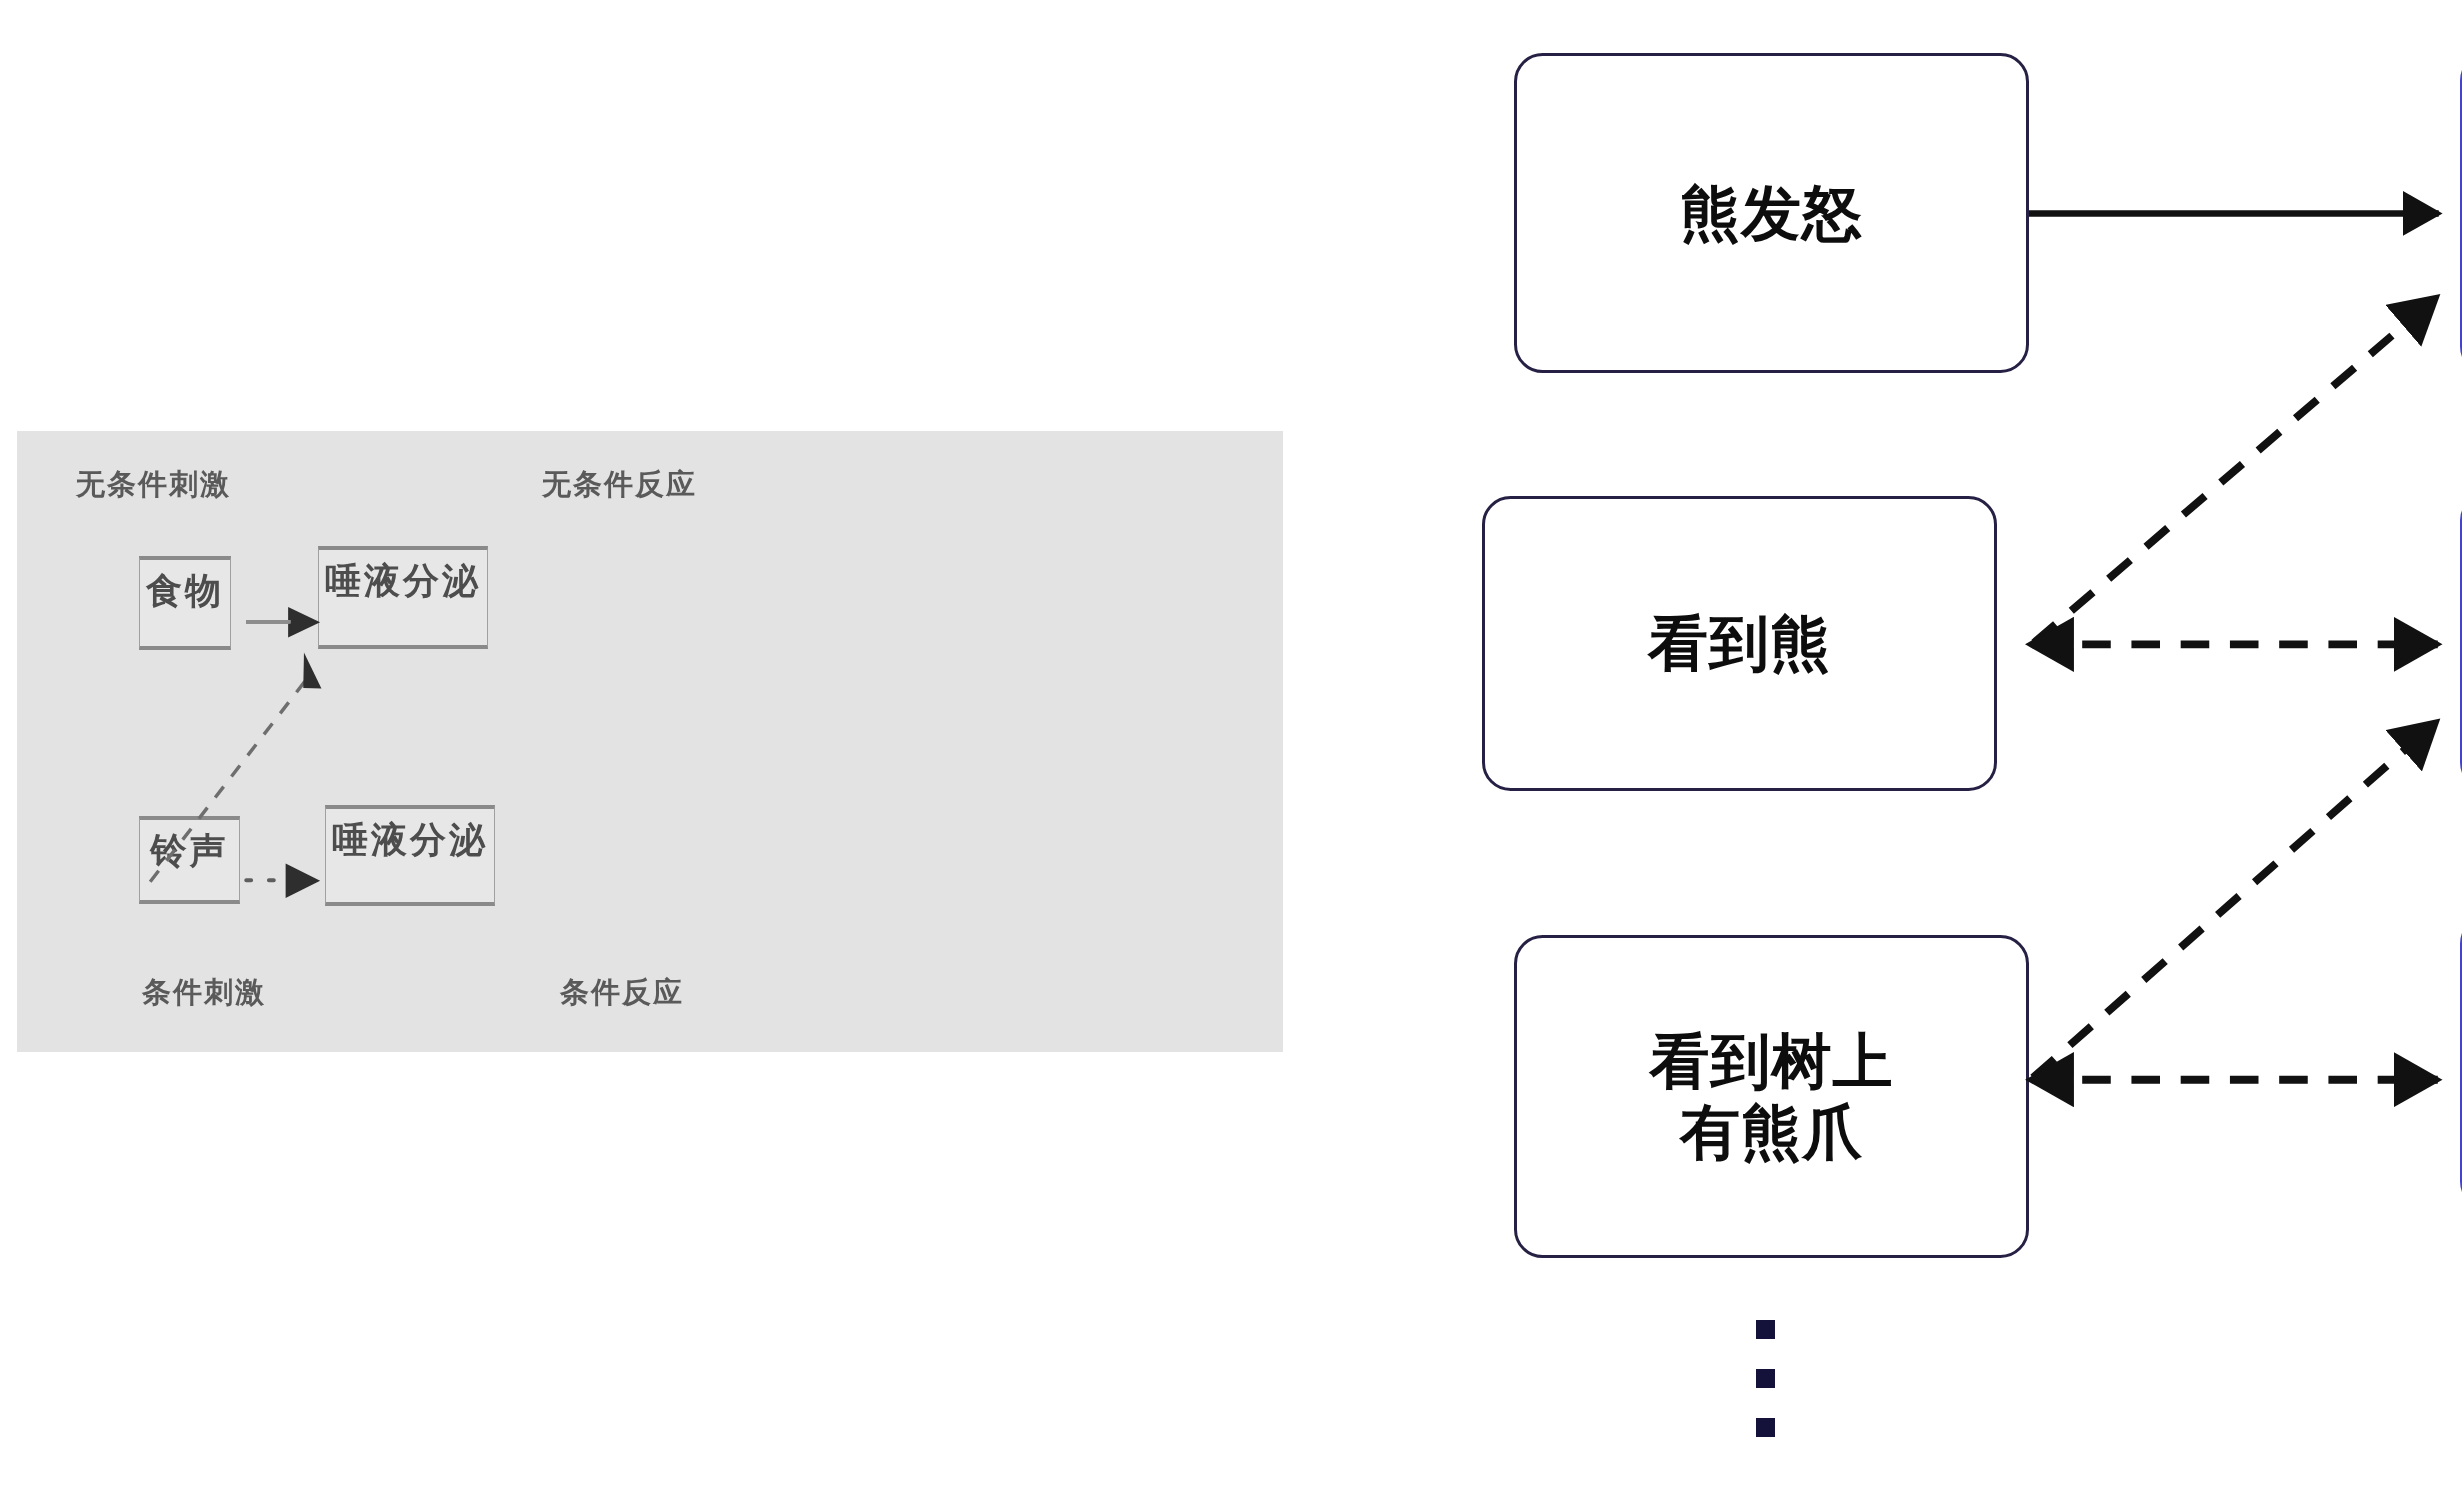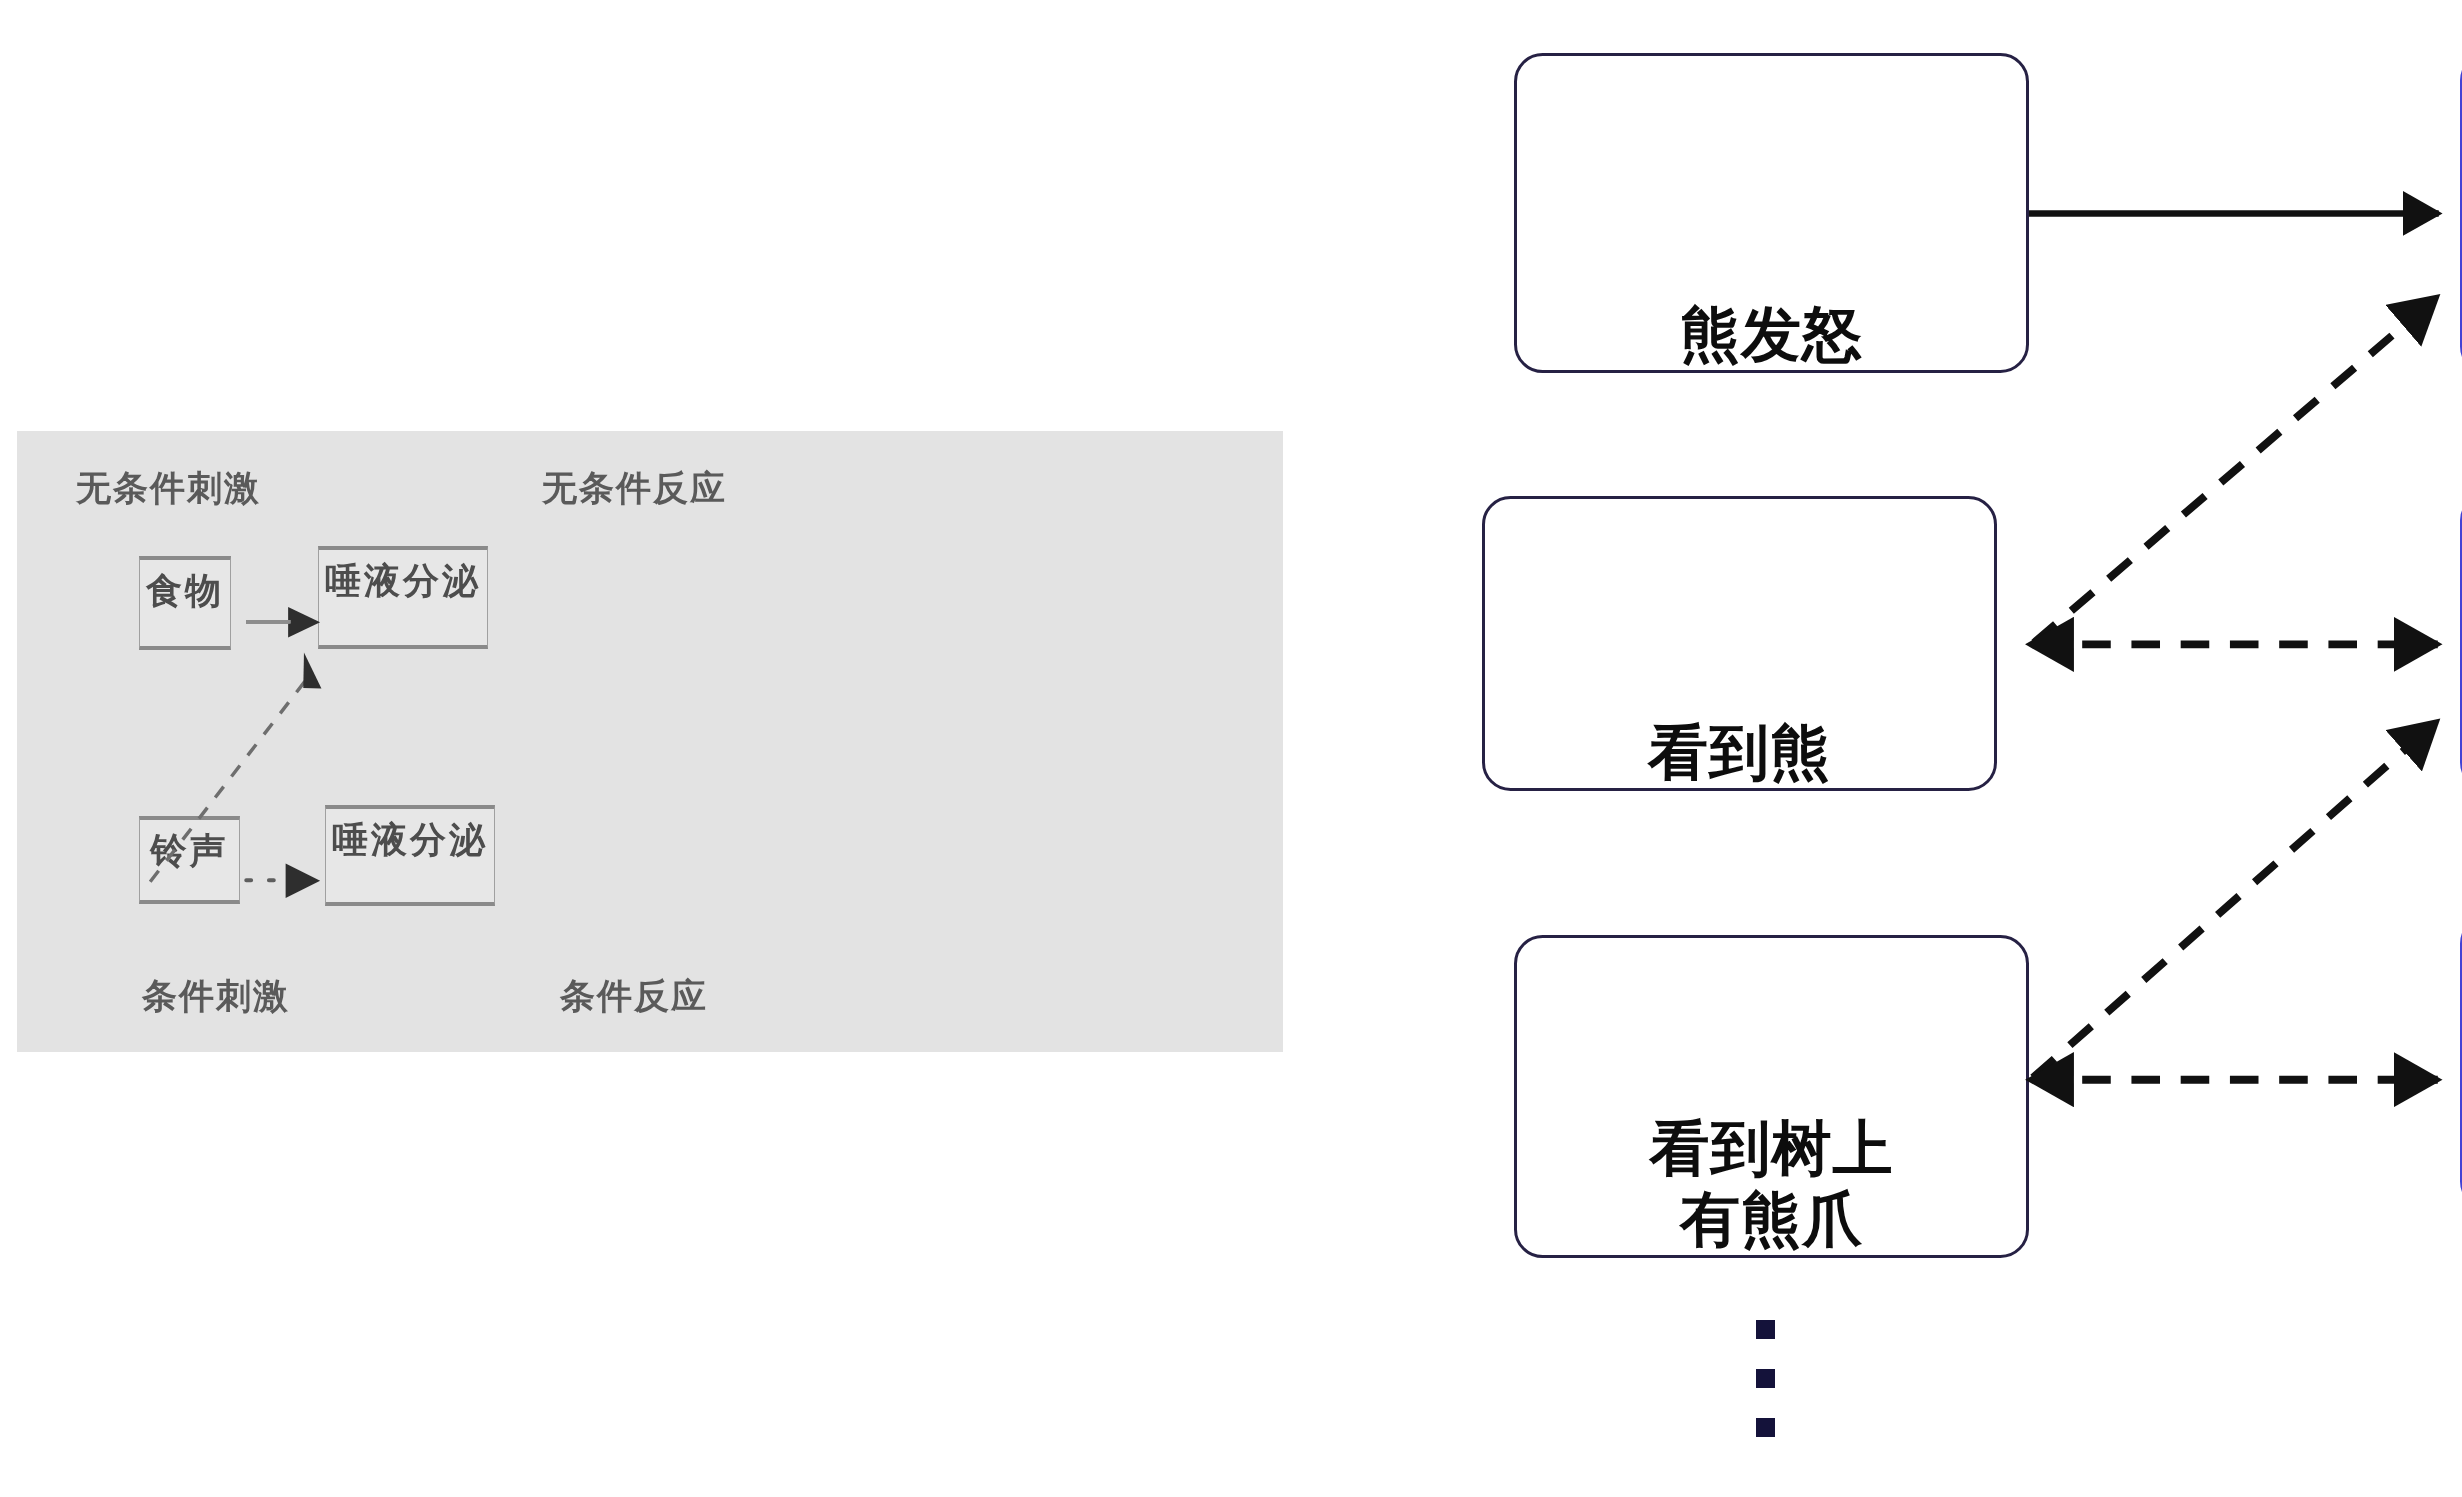--- a/index.html
+++ b/index.html
@@ -11,21 +11,21 @@
   .stage{position:absolute;left:0;top:0;width:3306px;height:1498px;}
 
   
   #pavlov-panel{
     position:absolute;left:17px;top:431px;width:1266px;height:621px;
     background:#e3e3e3;
   }
   .pv-label{
     position:absolute;
     color:#5a5a5a;
-    font-size:35px;
+    font-size:29px;
     font-weight:bold;
     letter-spacing:2px;
     white-space:nowrap;
   }
   #pv-label-us{left:76px;top:465px;}
   #pv-label-ur{left:542px;top:465px;}
   #pv-label-cs{left:142px;top:973px;}
   #pv-label-cr{left:560px;top:973px;}
 
   .pv-box{
@@ -49,21 +49,21 @@
   #pv-box-bell{left:139px;top:816px;width:101px;height:88px;}
   #pv-box-saliva-1{left:318px;top:546px;width:170px;height:103px;}
   #pv-box-saliva-2{left:325px;top:805px;width:170px;height:101px;}
 
   
   .node{
     position:absolute;
     background:#ffffff;
     border-radius:28.6px;
     box-sizing:border-box;
-    display:flex;align-items:flex-end;justify-content:center;
+    display:flex;align-items:center;justify-content:center;
     text-align:center;
   }
   .node.dark{border:3.4px solid #262144;}
   .node.blue{border:3.4px solid #4243d4;}
 
   .node .cjk{
     font-family:"DejaVu Sans", sans-serif;
     font-size:60px;
     font-weight:bold;
     color:#0d0d0d;

